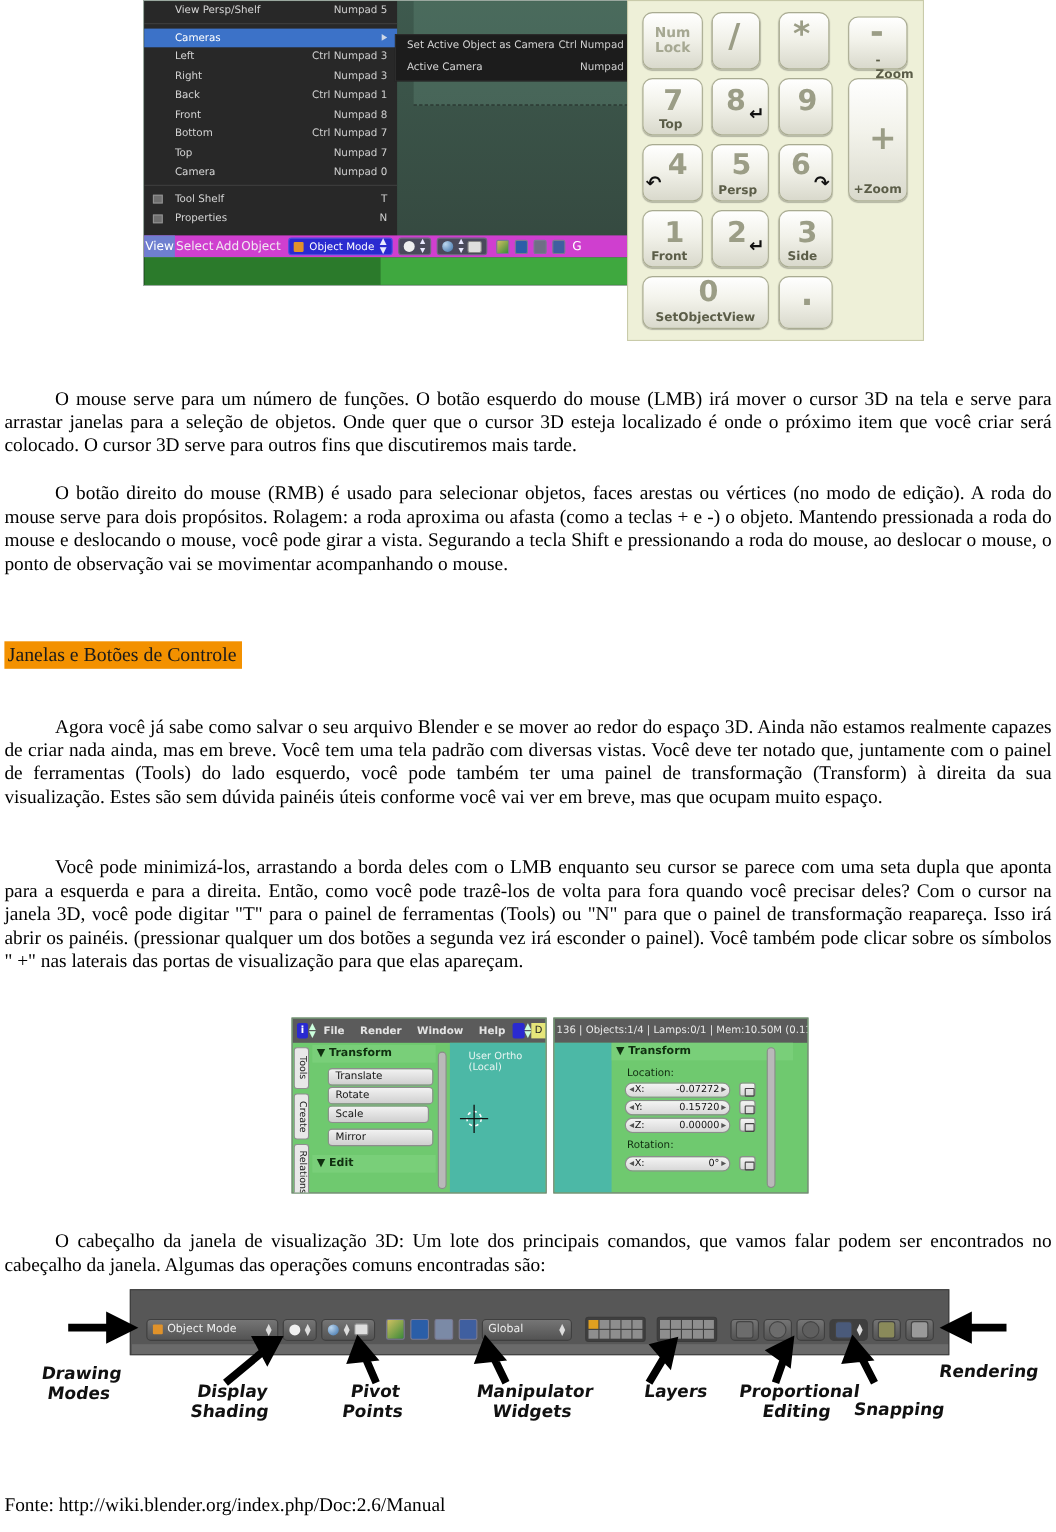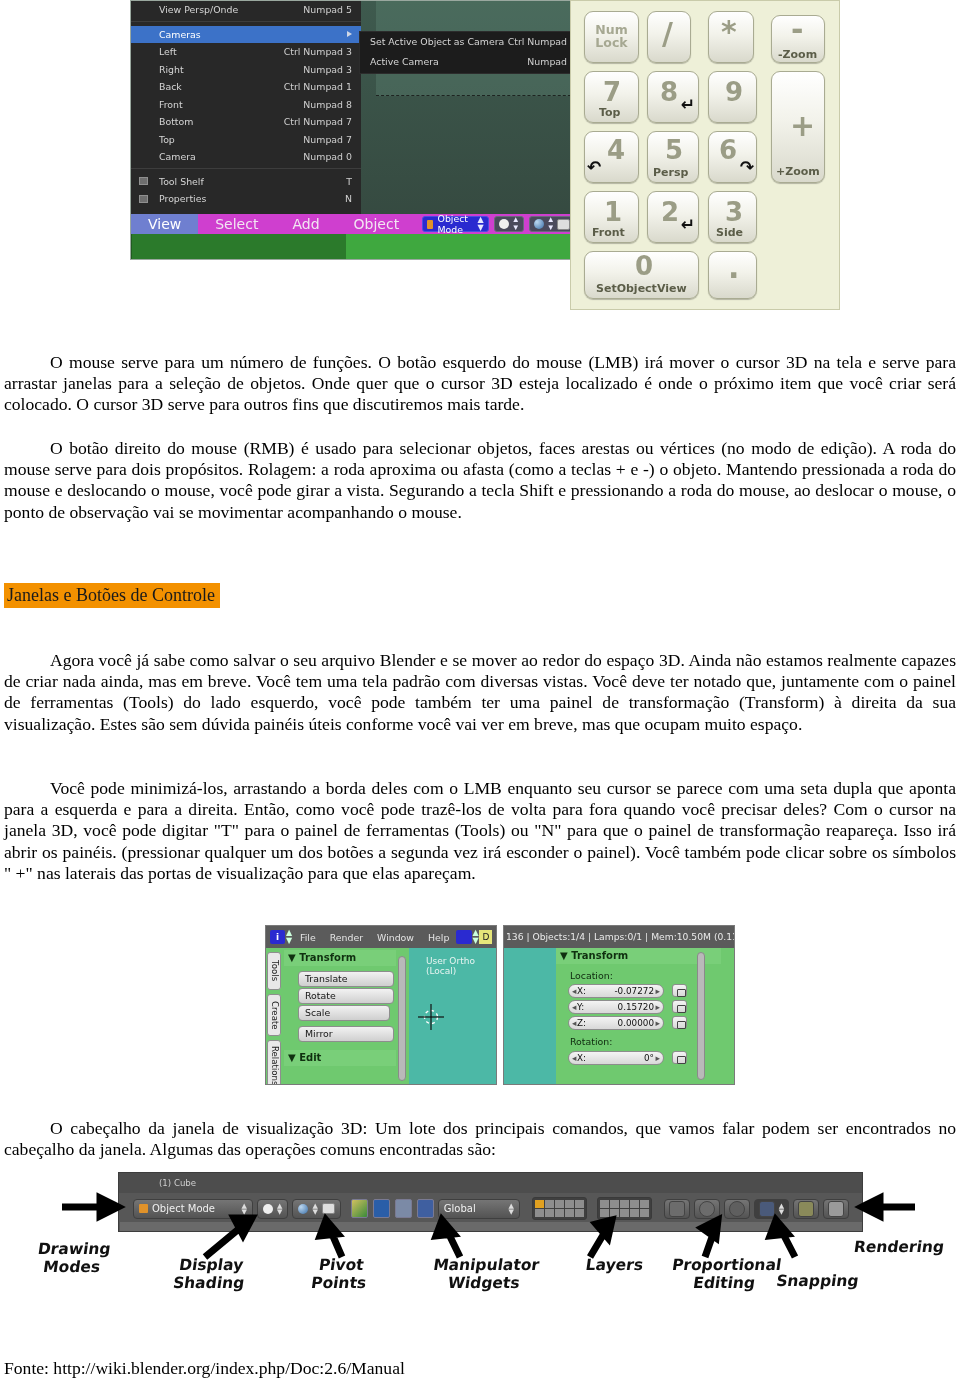--- a/index.html
+++ b/index.html
@@ -68,21 +68,21 @@
   .submenu .menu-row{ height:20px; line-height:20px; }
   .submenu .menu-row .lbl{ left:10px; }
 
   .hdr-bar{
     position:absolute; left:0; bottom:25px; width:455px; height:20px;
     background:#cf3fcf;
     display:flex; align-items:center;
   }
   .hdr-item{
     font-family:"DejaVu Sans","Liberation Sans",sans-serif;
-    font-size:14px; color:#f2e6f2; padding:0 17px; line-height:20px;
+    font-size:11px; color:#f2e6f2; padding:0 1px; line-height:20px;
   }
   .hdr-item.active{ background:#6f7fd0; color:#ffffff; }
   .mode-box{
     display:flex; align-items:center; gap:5px;
     background:#2a2ad0; border:1px solid #4d4de0; border-radius:3px;
     height:16px; padding:0 4px; margin-left:6px; color:#fff; font-size:9.4px;
     font-family:"DejaVu Sans","Liberation Sans",sans-serif;
   }
   .cube-ic{ width:9px;height:9px;background:#e0922a;border-radius:1px; }
   .spin{ display:inline-block; width:7px; color:#e9e9ff; font-size:8px; line-height:8px;}
@@ -156,21 +156,21 @@
   .mid-right{
     position:absolute; left:238px; top:0px; width:232px; height:160px;
     background:#6fc96f; border:1px solid #7a7a7a; overflow:hidden;
   }
   .bl-topbar{
     position:absolute; left:0;top:0;width:100%;height:22px;background:#5b5b5b;
     display:flex; align-items:center; gap:0px;
     font-family:"DejaVu Sans","Liberation Sans",sans-serif;
     font-size:9.4px; color:#e4e4e4;
   }
-  .bl-topbar .mi{ padding:0 7px; }
+  .bl-topbar .mi{ padding:0 7px;font-weight:bold; }
   .info-ic{ width:15px;height:14px;background:#2a2ad0;border-radius:2px;margin-left:4px;
             color:#fff; font-size:9px; text-align:center; line-height:14px; font-weight:bold;}
   .scr-ic{ width:16px;height:14px;background:#2a2ad0;border-radius:2px;}
   .yellowfield{ background:#e6e67a; color:#222; padding:0 3px; height:14px; line-height:14px; font-size:9px; }
 
   .statusbar{
     position:absolute; left:0;top:0;width:100%;height:22px;background:#5b5b5b;
     color:#eaeaea; font-family:"DejaVu Sans","Liberation Sans",sans-serif;
     font-size:9.2px; line-height:22px; padding-left:2px; white-space:nowrap;
   }
@@ -279,21 +279,21 @@
 <body>
 
 <div class="top-figure">
 
   <div class="menu-shot">
     <div class="viewport-bg"></div>
     <div class="viewport-bg2"></div>
 
     <div class="menu-panel">
       <div class="menu-row">
-        <span class="lbl">View Persp/Onde</span>
+        <span class="lbl">View Persp/Shelf</span>
         <span class="key">Numpad 5</span>
       </div>
       <div class="menu-sep"></div>
 
       <div class="menu-row sel">
         <span class="lbl">Cameras</span>
         <span class="arrow"></span>
       </div>
       <div class="menu-row">
         <span class="lbl">Left</span>
@@ -388,21 +388,21 @@
       <span class="np-lock" style="top:11px;">Num<br>Lock</span>
     </div>
     <div class="np-key" style="left:76px;top:10px;width:44px;height:52px;">
       <span class="np-sym" style="left:14px;top:4px;">/</span>
     </div>
     <div class="np-key" style="left:137px;top:10px;width:46px;height:52px;">
       <span class="np-sym" style="left:12px;top:2px;">*</span>
     </div>
     <div class="np-key" style="left:200px;top:14px;width:54px;height:48px;">
       <span class="np-sym" style="left:19px;top:-4px;">-</span>
-      <span class="np-sub" style="left:6px;top:32px;">-Zoom</span>
+      <span class="np-sub" style="left:24px;top:32px;">-Zoom</span>
     </div>
 
     <div class="np-key" style="left:13px;top:70px;width:55px;height:52px;">
       <span class="np-num" style="left:18px;top:5px;">7</span>
       <span class="np-sub" style="left:14px;top:34px;">Top</span>
     </div>
     <div class="np-key" style="left:76px;top:70px;width:52px;height:52px;">
       <span class="np-num" style="left:12px;top:5px;">8</span>
       <span class="np-rot" style="left:33px;top:22px;">↵</span>
     </div>
@@ -555,21 +555,20 @@
 
     <div class="scroll-v" style="left:193px;top:26px;height:128px;"></div>
   </div>
 </div>
 
 <p class="para" style="left:4px; top:1100px; width:952px;">O cabeçalho da janela de visualização 3D: Um lote dos principais comandos, que vamos falar podem ser encontrados no cabeçalho da janela. Algumas das operações comuns encontradas são:</p>
 
 <div class="bot-figure">
 
   <div class="bl-header">
-    <div class="topstrip">(1) Cube</div>
     <div class="bh-row">
       <span class="bh-btn" style="width:120px;">
         <span class="cube-ic"></span>
         <span>Object Mode</span>
         <span class="arrows-up" style="margin-left:auto;">
             <i>▲</i>
             <i>▼</i>
           </span>
       </span>
 

